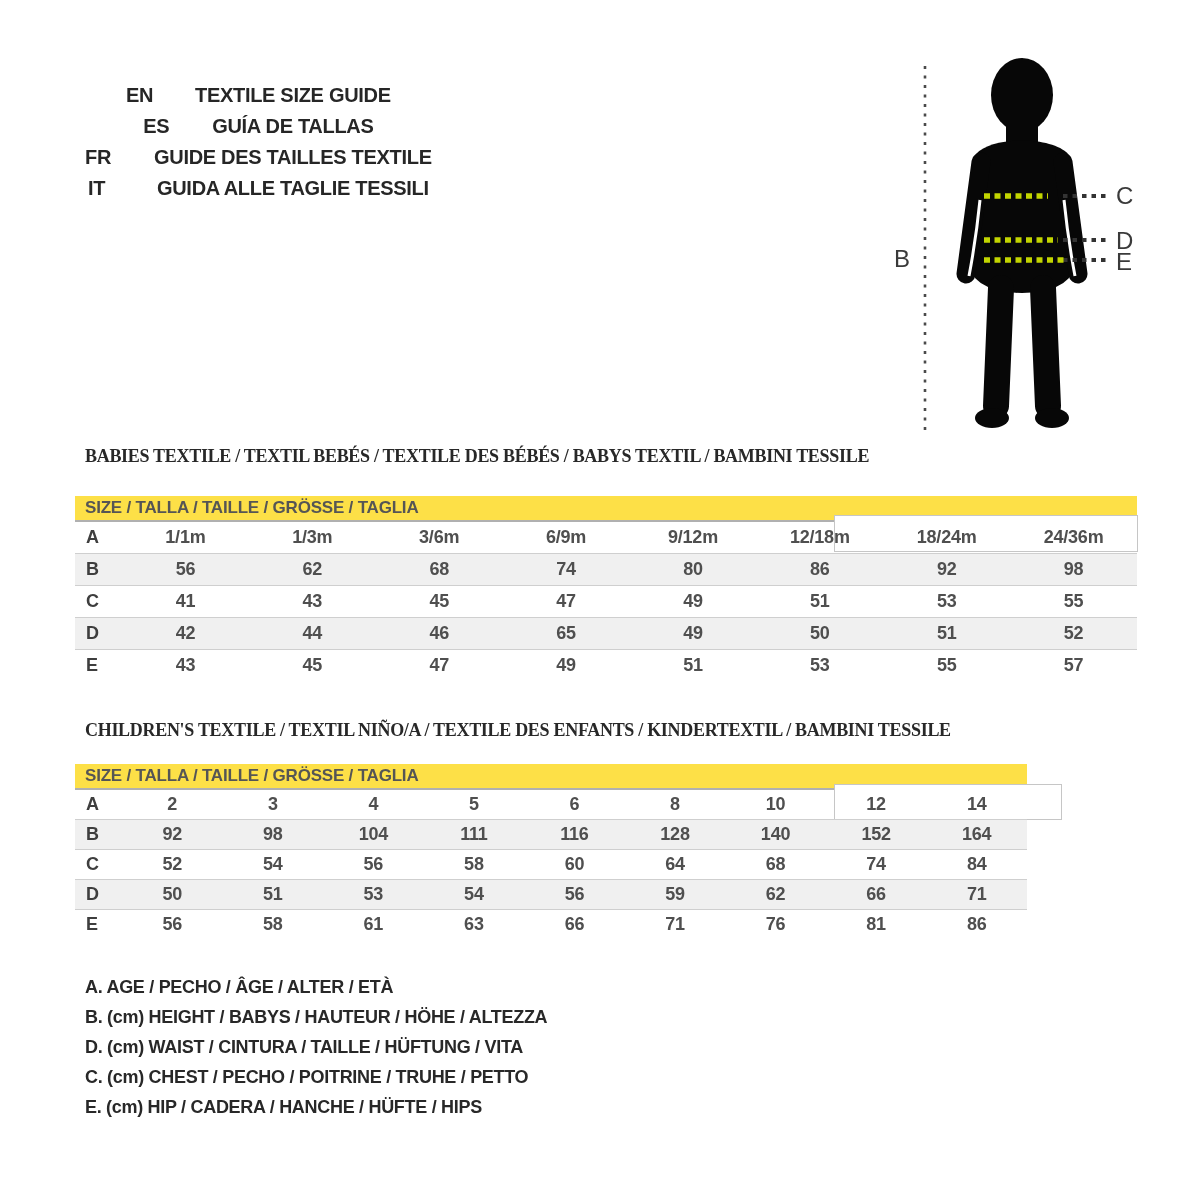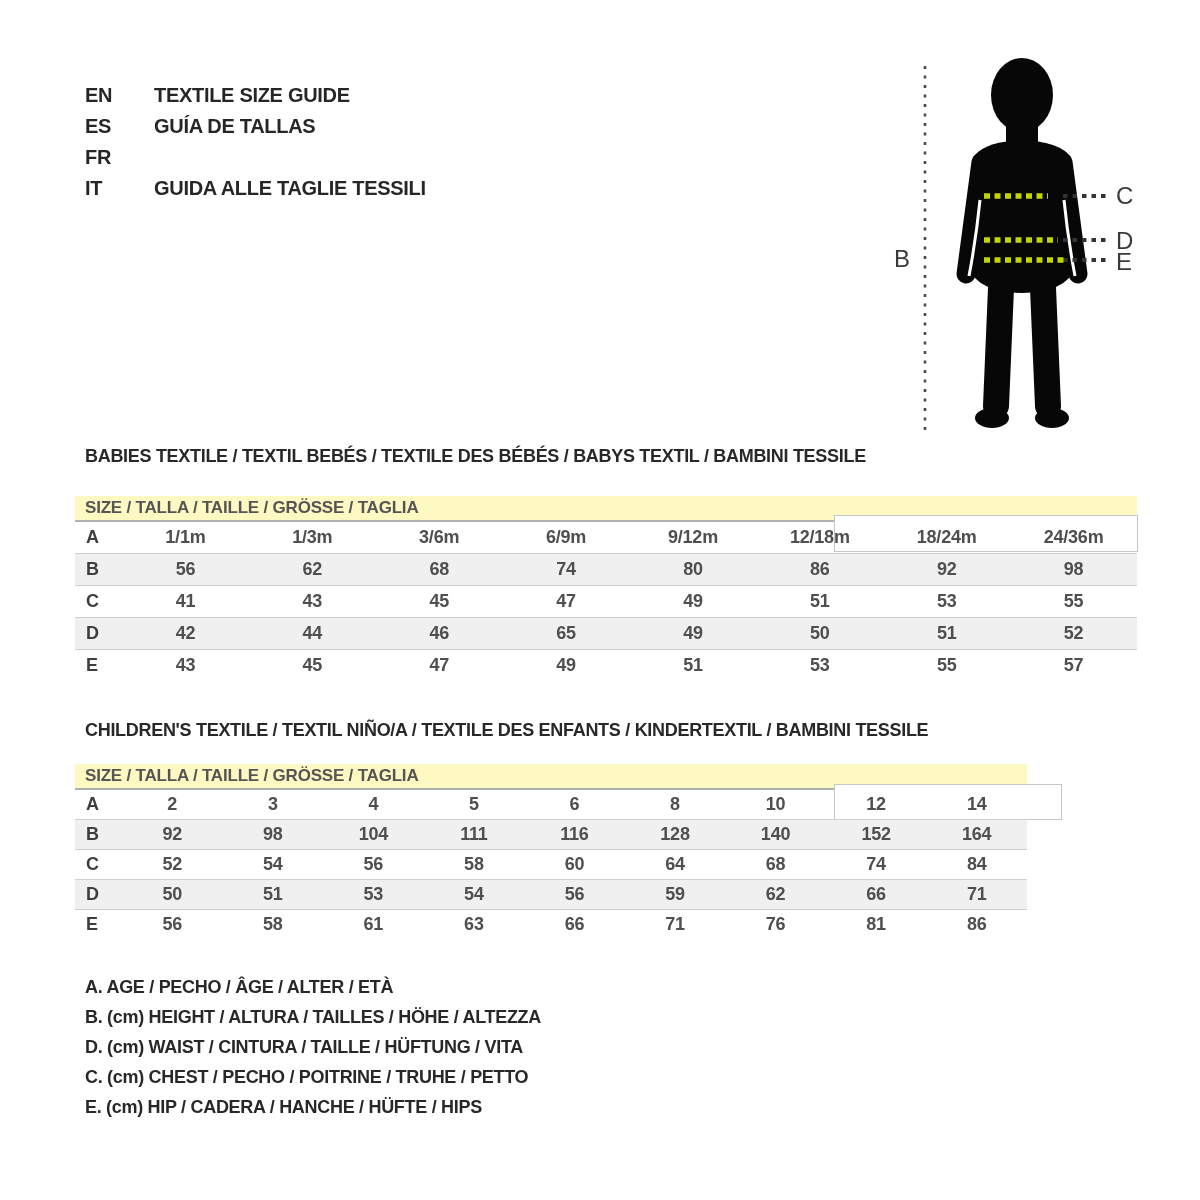--- a/index.html
+++ b/index.html
@@ -2,33 +2,33 @@
 <html><head>
 <meta charset="utf-8">
 <style>
   html,body{margin:0;padding:0;}
   body{
     width:1200px;height:1200px;position:relative;background:#ffffff;
     font-family:"Liberation Sans", sans-serif;color:#2d2d2d;overflow:hidden;
   }
   
   .langs{position:absolute;left:85px;top:80px;}
-  .lang-row{display:flex;height:31px;align-items:center;font-size:20px;font-weight:bold;letter-spacing:-0.3px;color:#262626;}
+  .lang-row{display:flex;height:31px;align-items:center;font-size:20px;font-weight:bold;letter-spacing:-0.3px;color:#262626;justify-content:center;}
   .lang-code{width:69px;flex:0 0 69px;}
   
   .figure{position:absolute;left:880px;top:50px;width:280px;height:405px;}
   
-  .section-title{position:absolute;left:85px;font-size:18px;font-weight:bold;letter-spacing:-0.3px;color:#282828;white-space:nowrap;}
+  .section-title{position:absolute;left:85px;font-size:18px;font-weight:bold;letter-spacing:-0.3px;color:#282828;white-space:nowrap;font-family:Liberation Serif, serif;}
   #babies-title{top:446px;}
   #children-title{top:720px;}
   
   .tblwrap{position:absolute;left:75px;}
   #babies-wrap{top:496px;width:1062px;}
   #children-wrap{top:764px;width:952px;}
-  .bar{height:24px;background:#fef9c3;border-bottom:2px solid #b0b0b0;line-height:24px;padding-left:10px;
+  .bar{height:24px;background:#fde047;border-bottom:2px solid #b0b0b0;line-height:24px;padding-left:10px;
        font-size:17px;font-weight:bold;color:#555555;letter-spacing:-0.2px;position:relative;z-index:0;}
   .hl-box{position:absolute;background:#ffffff;border:1px solid #c6c6c6;z-index:1;}
   #babies-box{left:759px;top:19px;width:302px;height:35px;}
   #children-box{left:759px;top:20px;width:226px;height:34px;}
   table.size{width:100%;border-collapse:collapse;table-layout:fixed;position:relative;z-index:2;
              font-size:18px;font-weight:bold;color:#4f4f4f;letter-spacing:-0.2px;}
   table.size td{text-align:center;padding:0;overflow:hidden;}
   #babies-wrap table.size td{height:31px;}
   #children-wrap table.size td{height:29px;}
   table.size td.rl{width:36px;text-align:left;padding-left:11px;color:#3e3e3e;}
@@ -44,20 +44,21 @@
   <div class="lang-row">
     <span class="lang-code">EN</span>
     <span>TEXTILE SIZE GUIDE</span>
   </div>
   <div class="lang-row">
     <span class="lang-code">ES</span>
     <span>GUÍA DE TALLAS</span>
   </div>
   <div class="lang-row">
     <span class="lang-code">FR</span>
+    <span>GUIDE DES TAILLES TEXTILE</span>
   </div>
   <div class="lang-row">
     <span class="lang-code">IT</span>
     <span>GUIDA ALLE TAGLIE TESSILI</span>
   </div>
 </div>
 
 <div class="figure">
   <svg width="280" height="405" viewBox="0 0 280 405">
 
@@ -224,17 +225,17 @@
           <td>76</td>
           <td>81</td>
           <td>86</td>
         </tr>
       </tbody>
   </table>
 </div>
 
 <div class="legend">
   <div class="legend-line">A. AGE / PECHO / ÂGE / ALTER / ETÀ</div>
-  <div class="legend-line">B. (cm) HEIGHT / ALTURA / TAILLES / HÖHE / ALTEZZA</div>
+  <div class="legend-line">B. (cm) HEIGHT / BABYS / HAUTEUR / HÖHE / ALTEZZA</div>
   <div class="legend-line">D. (cm) WAIST / CINTURA / TAILLE / HÜFTUNG / VITA</div>
   <div class="legend-line">C. (cm) CHEST / PECHO / POITRINE / TRUHE / PETTO</div>
   <div class="legend-line">E. (cm) HIP / CADERA / HANCHE / HÜFTE / HIPS</div>
 </div>
 
 </body></html>

